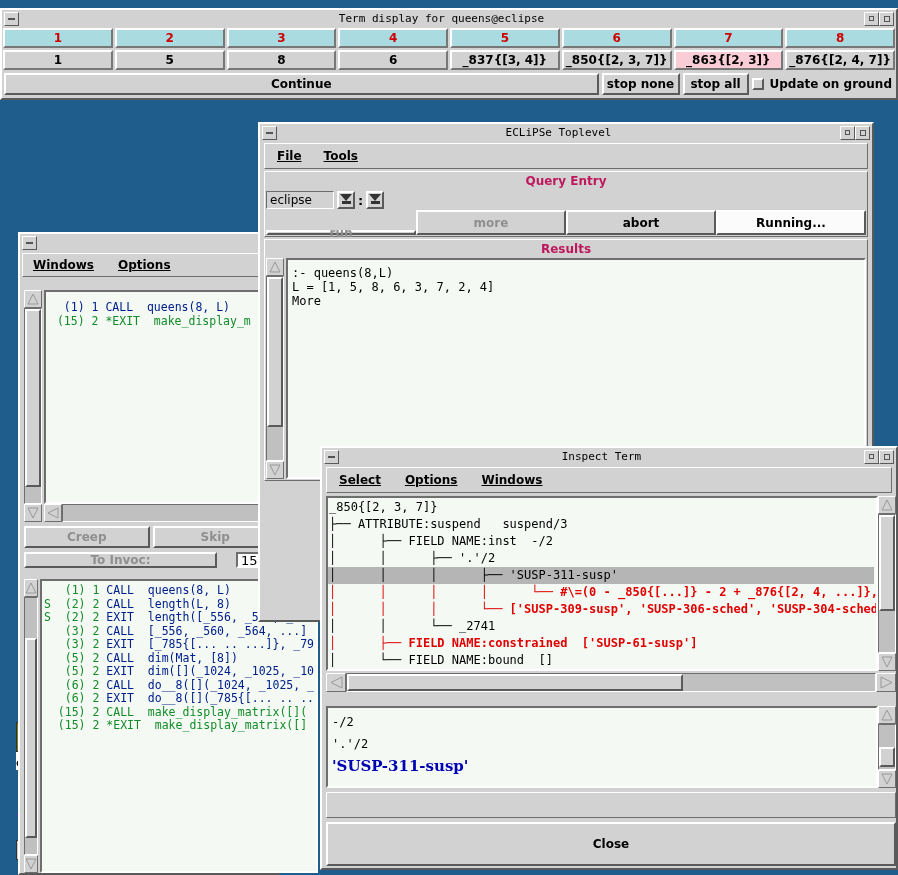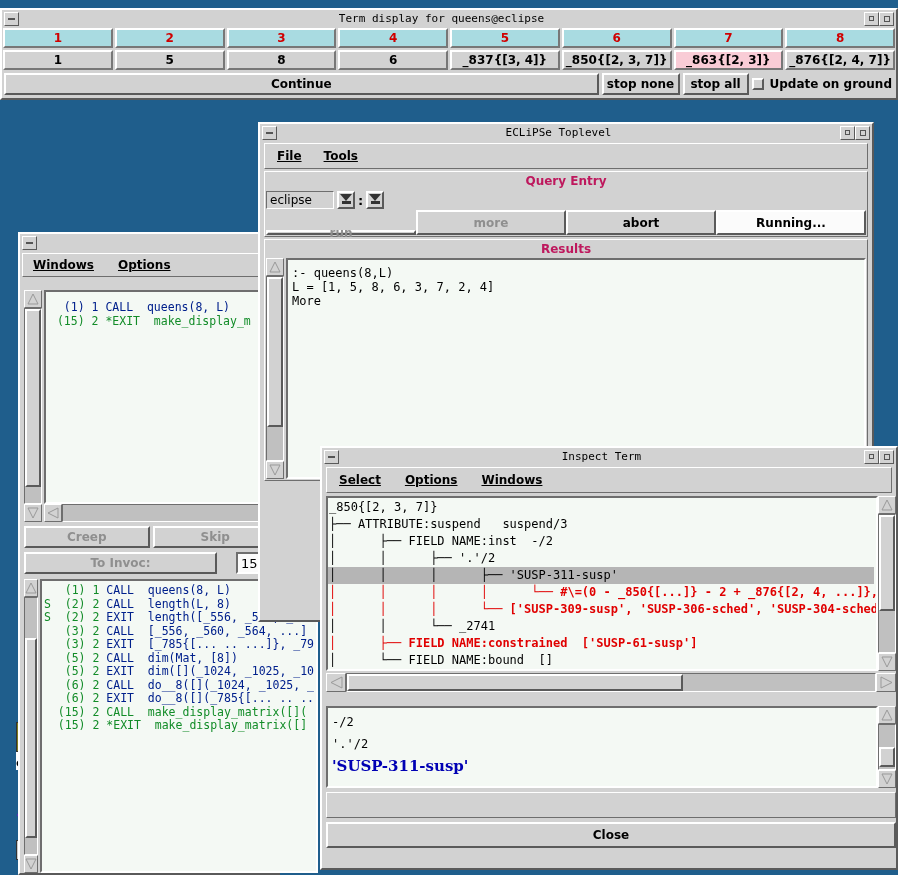--- a/index.html
+++ b/index.html
@@ -286,21 +286,21 @@
         <div class="sb-trough"></div>
       </div>
     </div>
   </div>
 
   <div style="position:absolute;left:4px;top:292px;width:254px;height:22px;display:flex;gap:3px;">
     <div class="btn dis" style="flex:1;">Creep</div>
     <div class="btn dis" style="flex:1;">Skip</div>
   </div>
 
-  <div style="position:absolute;left:4px;top:318px;width:254px;height:22px;display:flex;gap:19px;">
+  <div style="position:absolute;left:4px;top:318px;width:254px;height:16px;display:flex;gap:19px;">
     <div class="btn dis" style="flex:1;">To Invoc:</div>
     <div style="width:42px;background:#fbfbfb;font-family:'DejaVu Sans',sans-serif;font-size:13px;
                 display:flex;align-items:center;padding-left:3px;
                 border-top:2px solid #6e6e6e;border-left:2px solid #6e6e6e;
                 border-right:2px solid #fff;border-bottom:2px solid #fff;">15</div>
   </div>
 
   <div style="position:absolute;left:4px;top:345px;width:254px;height:294px;display:flex;">
     <div style="display:flex;flex-direction:column;width:18px;" class="sb-v">
       <div class="sb-arrow mo-out1" style="height:18px;">
@@ -467,14 +467,14 @@
       <div class="sb-arrow mo-out1" style="height:18px;">
         <svg width="12" height="12" viewBox="0 0 12 12">
             <polygon points="6,11 11,1 1,1" fill="#d2d2d2" stroke="#999"></polygon>
           </svg>
       </div>
     </div>
   </div>
 
   <div class="mo-out1" style="position:absolute;left:4px;top:344px;width:570px;height:26px;"></div>
 
-  <div class="btn" style="position:absolute;left:4px;top:374px;width:570px;height:26px;">Close</div>
+  <div class="btn" style="position:absolute;left:4px;top:374px;width:570px;height:44px;">Close</div>
 </div>
 
 </body></html>

